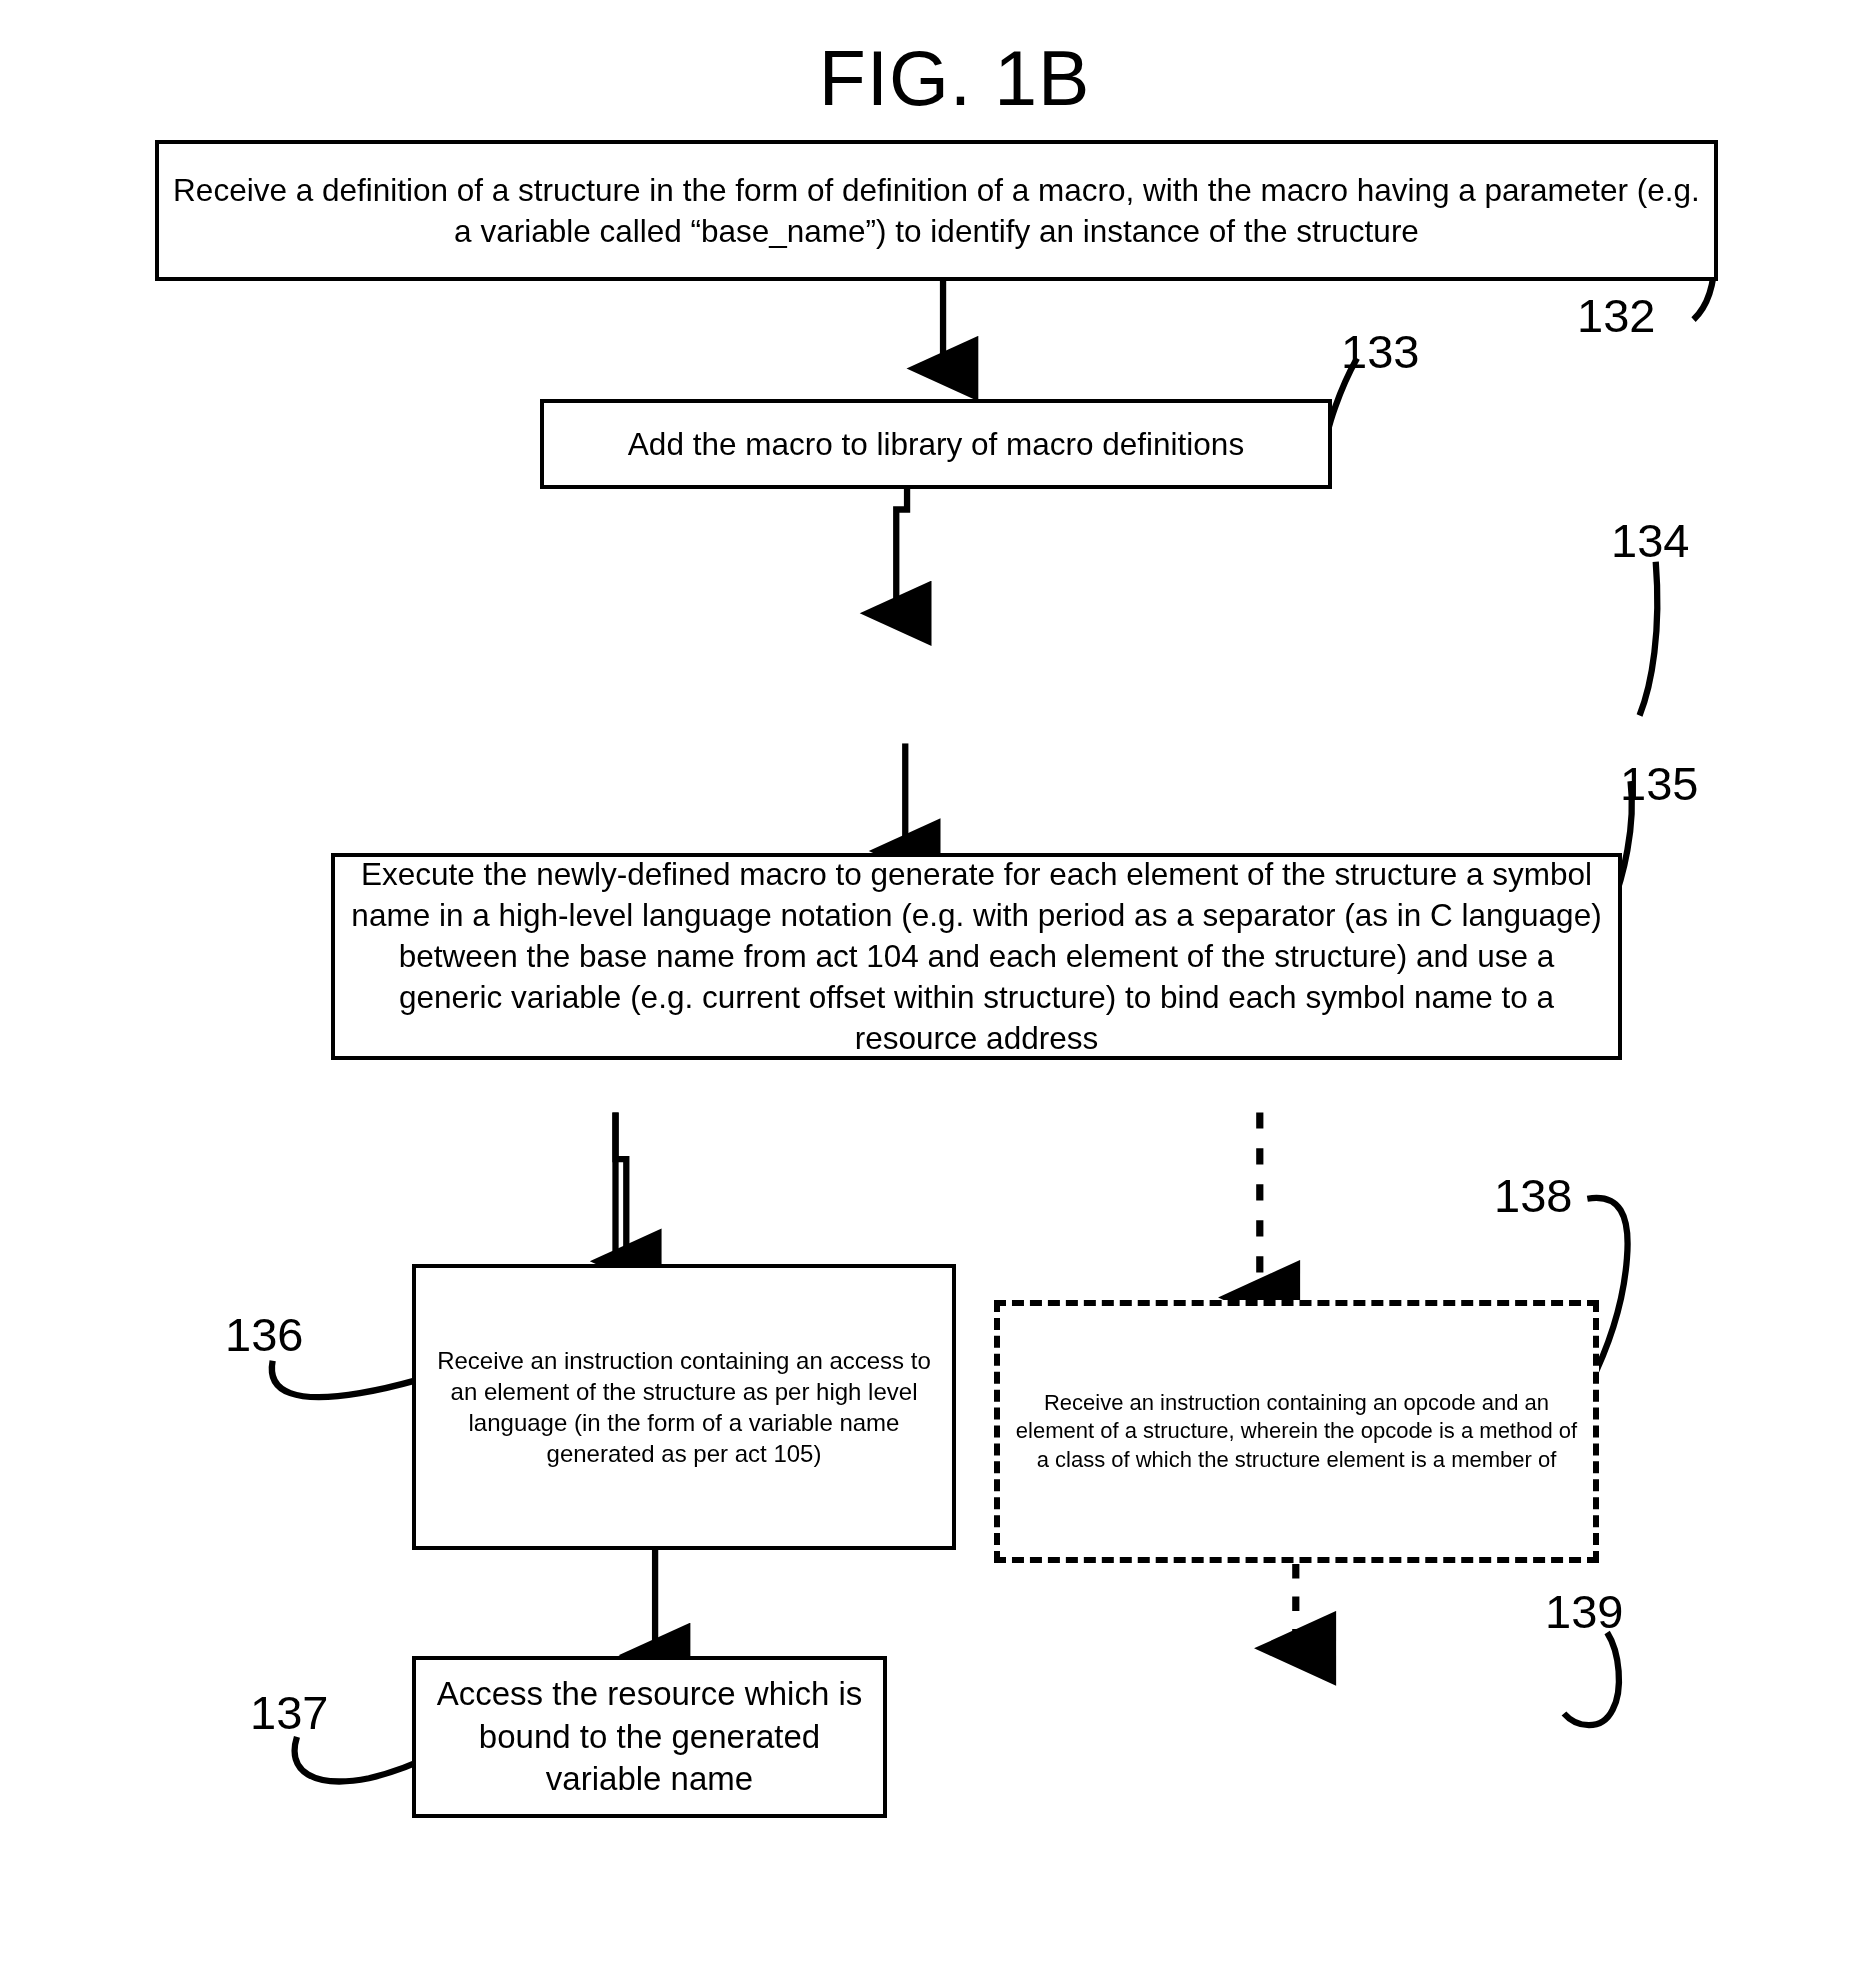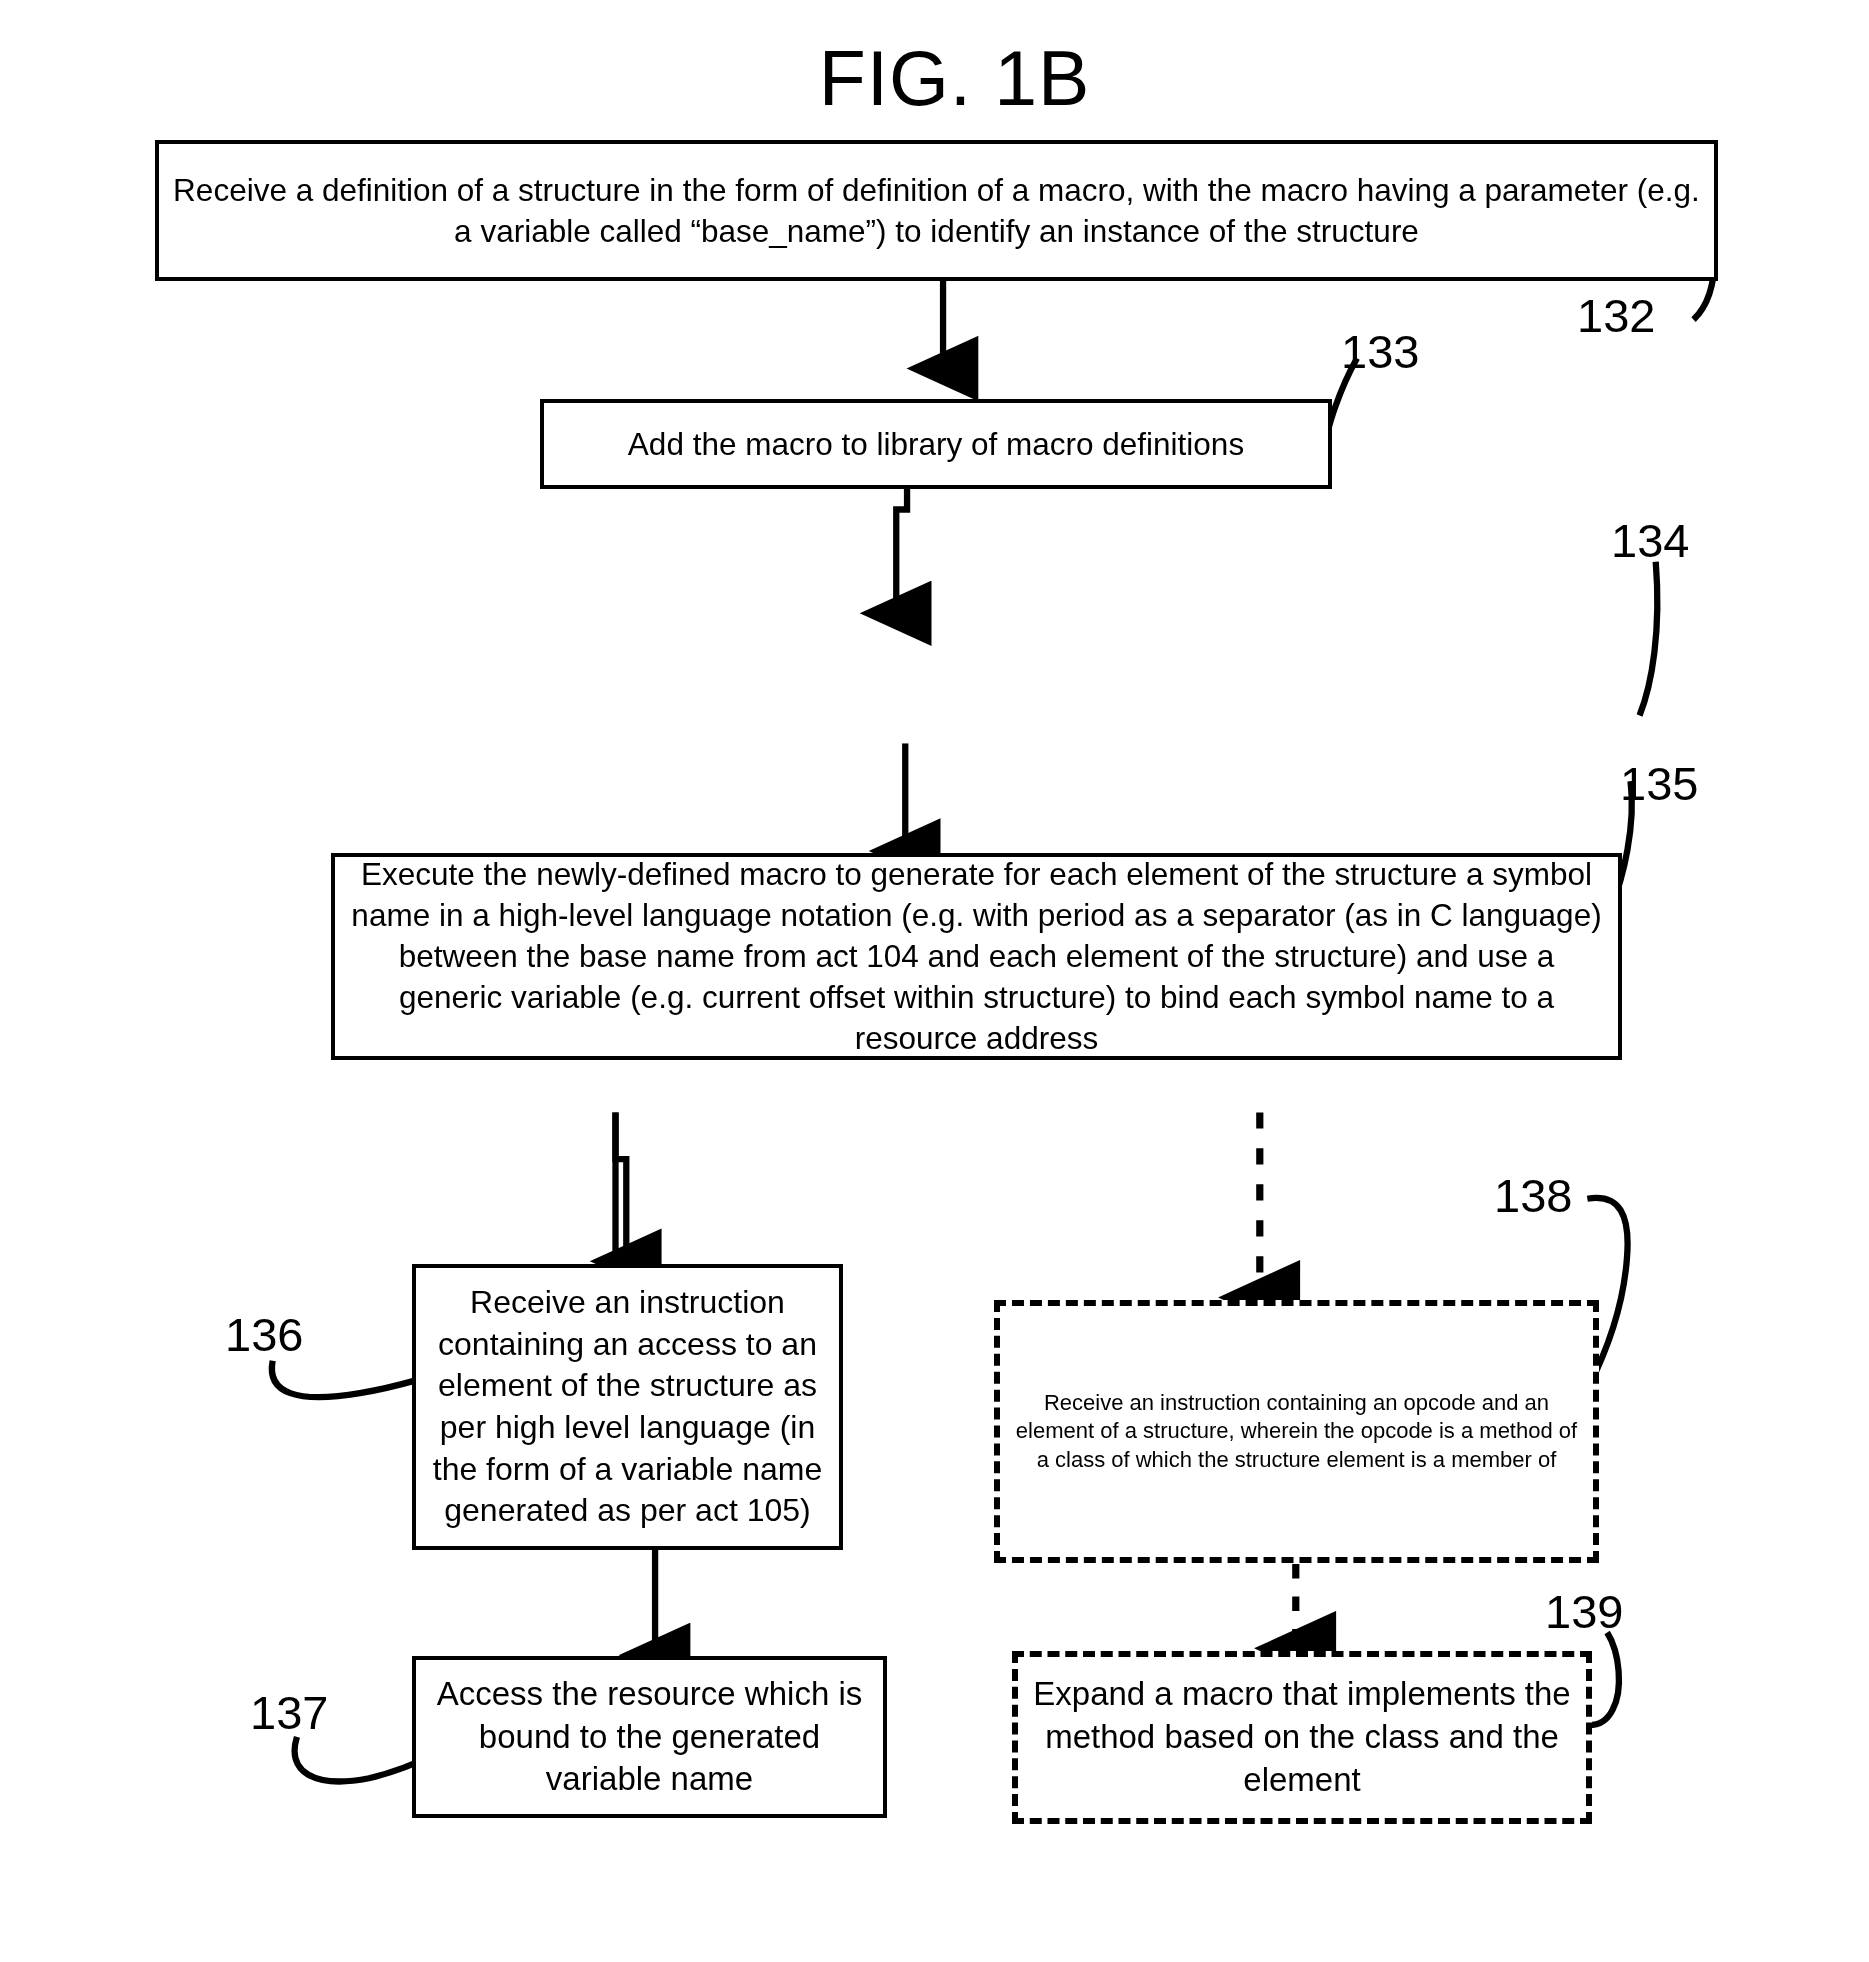--- a/index.html
+++ b/index.html
@@ -148,34 +148,31 @@
   </div>
   <div class="ref" style="left:1341px; top:324px;">133</div>
 
   <div class="ref" style="left:1611px; top:513px;">134</div>
 
   <div class="node solid" style="left:331px; top:853px; width:1291px; height:207px;">
     <span class="txt">Execute the newly-defined macro to generate for each element of the structure a symbol name in a high-level language notation (e.g. with period as a separator (as in C language) between the base name from act 104 and each element of the structure) and use a generic variable (e.g. current offset within structure) to bind each symbol name to a resource address</span>
   </div>
   <div class="ref" style="left:1620px; top:756px;">135</div>
 
-  <div class="node solid" style="left:412px; top:1264px; width:431px; height:286px; font-size:32px;">
+  <div class="node solid" style="left:412px; top:1264px; width:544px; height:286px; font-size:24px;">
     <span class="txt">Receive an instruction containing an access to an element of the structure as per high level language (in the form of a variable name generated as per act 105)</span>
   </div>
   <div class="ref" style="left:225px; top:1307px;">136</div>
 
   <div class="node solid" style="left:412px; top:1656px; width:475px; height:162px; font-size:33px;">
     <span class="txt">Access the resource which is bound to the generated variable name</span>
   </div>
   <div class="ref" style="left:250px; top:1685px;">137</div>
 
   <div class="node dashed" style="left:994px; top:1300px; width:605px; height:263px; font-size:22px;">
     <span class="txt">Receive an instruction containing an opcode and an element of a structure, wherein the opcode is a method of a class of which the structure element is a member of</span>
   </div>
   <div class="ref" style="left:1494px; top:1168px;">138</div>
 
-  <div class="node dashed" style="left:1012px; top:1651px; width:580px; height:173px; font-size:33px;">
-    <span class="txt">Expand a macro that implements the method based on the class and the element</span>
-  </div>
   <div class="ref" style="left:1545px; top:1584px;text-align:center;">139</div>
 
 </div>
 
 
 </body></html>

